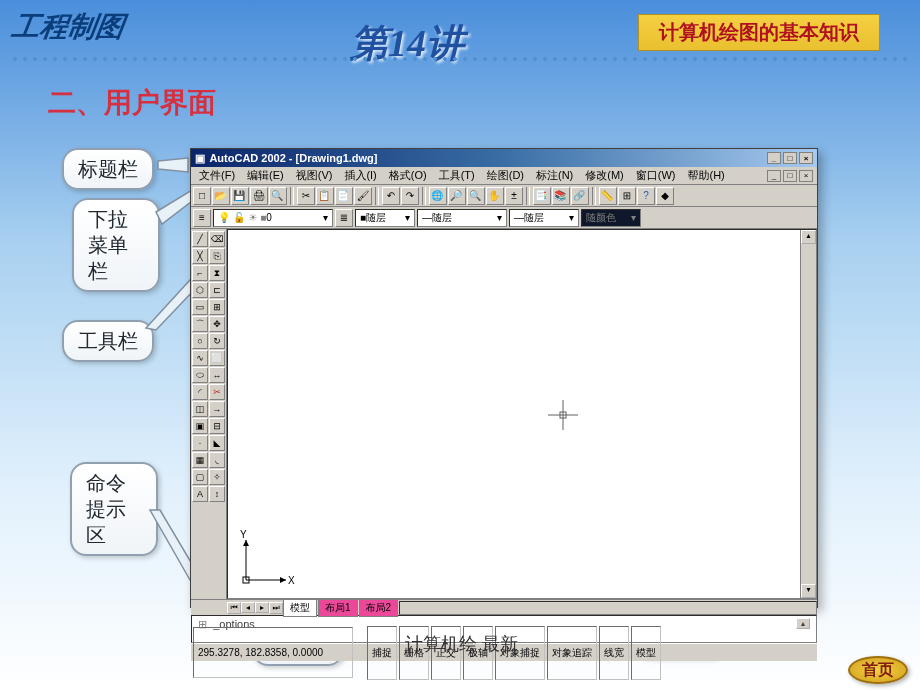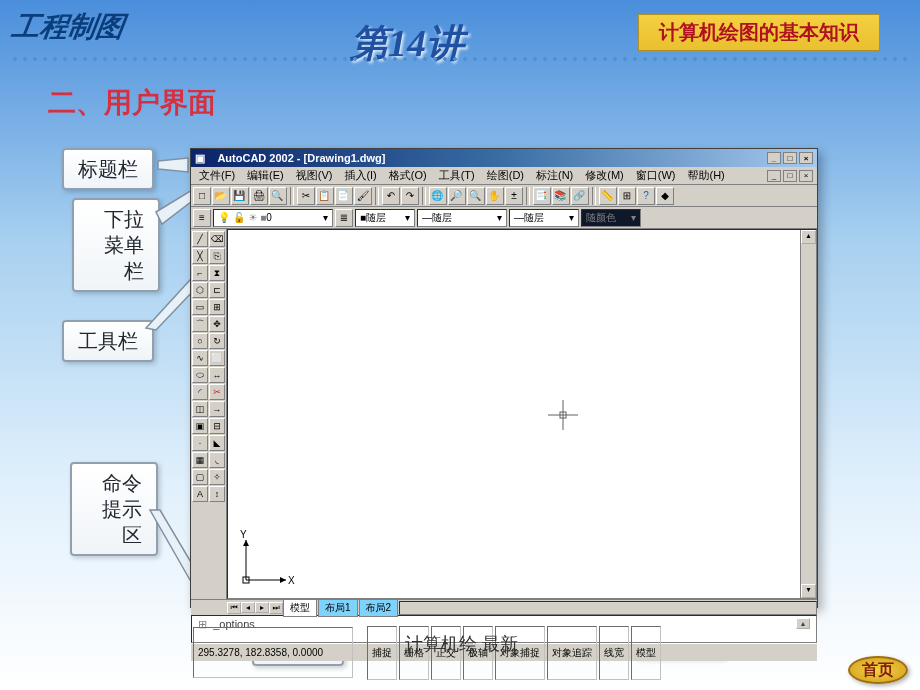--- a/index.html
+++ b/index.html
@@ -36,24 +36,24 @@
 .section-title {
   position: absolute; top: 84px; left: 48px;
   font-size: 28px; font-weight: bold; color: #d63040;
 }
 
 
 .callout {
   position: absolute;
   background: linear-gradient(to bottom, #ffffff, #f0f4f8);
   border: 2px solid #90a0b0;
-  border-radius: 4px;
+  border-radius: 16px;
   padding: 6px 14px;
   font-size: 20px; color: #202830;
-  text-align: right;
+  text-align: left;
   box-shadow: 2px 2px 5px rgba(0,0,0,0.2);
   line-height: 1.3;
 }
 
 
 .cad {
   position: absolute; left: 190px; top: 148px;
   width: 628px; height: 460px;
   background: #c0c0c0;
   border: 1px solid #404040;
@@ -133,21 +133,21 @@
 .ucs-icon {
   position: absolute; left: 8px; bottom: 8px;
   width: 60px; height: 60px;
 }
 .cursor-cross {
   position: absolute; left: 320px; top: 170px;
   width: 30px; height: 30px;
 }
 .cad-scroll-h { height: 16px; background: #d4d0c8; border-top: 1px solid #808080; display: flex; align-items: center; }
 .tab-btn { 
-  background: #7dd3fc; border: 1px solid #808080; 
+  background: #ec4899; border: 1px solid #808080; 
   padding: 1px 6px; font-size: 10px; margin-right: 1px;
 }
 .cad-cmdline {
   height: 28px; background: #fff;
   border: 1px inset #808080;
   padding: 2px 6px; font-size: 11px;
   color: #404040;
   display: flex; align-items: flex-start;
 }
 .cad-statusbar {
@@ -212,21 +212,21 @@
 </svg>
 
 <div class="callout" style="top:616px; left:634px;">绘图区</div>
 <svg class="pointer" style="top:482px; left:550px;" width="120" height="140">
   <polygon points="0,0 12,0 120,134 108,140" fill="#c8e0f4" stroke="#5a88b8" stroke-width="1.5"></polygon>
 </svg>
 
 <div class="cad">
   <div class="cad-titlebar">
     <span>▣</span>
-    <span style="margin-left:12px;">AutoCAD 2002 - [Drawing1.dwg]</span>
+    <span style="margin-left:4px;">AutoCAD 2002 - [Drawing1.dwg]</span>
     <span class="flex"></span>
     <div class="cad-winctrl">
       <span>_</span>
       <span>□</span>
       <span>×</span>
     </div>
   </div>
 
   <div class="cad-menubar">
     <span>文件(F)</span>

